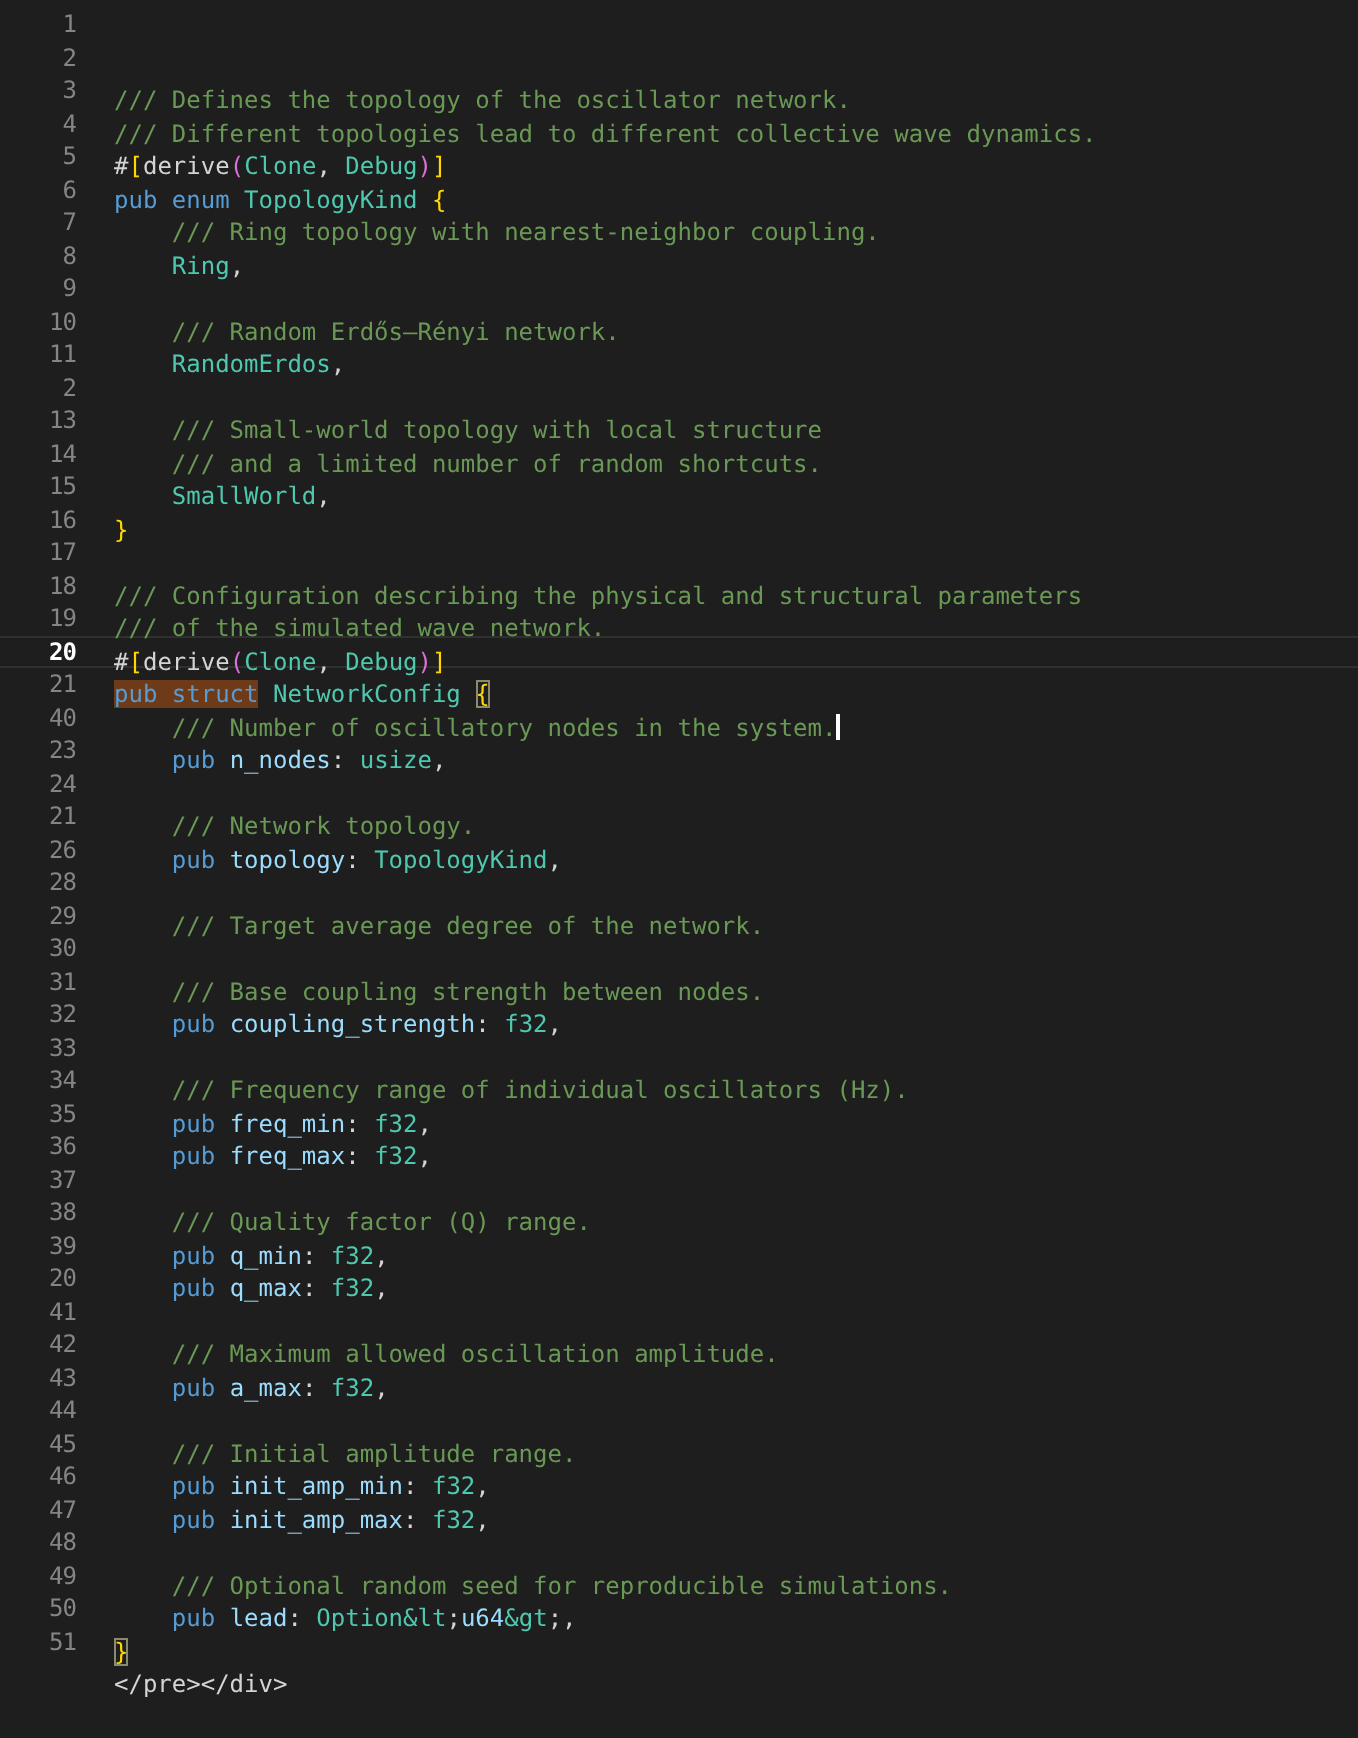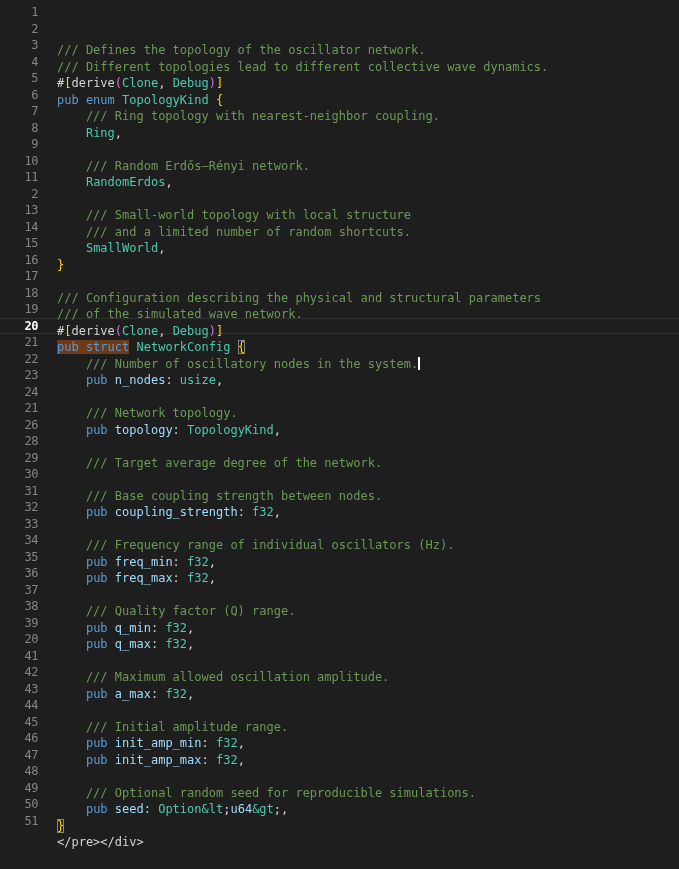--- a/index.html
+++ b/index.html
@@ -49,21 +49,21 @@
     <div class="line"><div class="ln">2</div><div class="code g"><span class="tok c">    /// and a limited number of random shortcuts.</span></div></div>
     <div class="line"><div class="ln">13</div><div class="code g"><span class="tok p">    </span><span class="tok t">SmallWorld</span><span class="tok p">,</span></div></div>
     <div class="line"><div class="ln">14</div><div class="code"><span class="tok b1">}</span></div></div>
     <div class="line"><div class="ln">15</div><div class="code"></div></div>
     <div class="line"><div class="ln">16</div><div class="code"><span class="tok c">/// Configuration describing the physical and structural parameters</span></div></div>
     <div class="line"><div class="ln">17</div><div class="code"><span class="tok c">/// of the simulated wave network.</span></div></div>
     <div class="line"><div class="ln">18</div><div class="code"><span class="tok p">#</span><span class="tok b1">[</span><span class="tok p">derive</span><span class="tok b2">(</span><span class="tok t">Clone</span><span class="tok p">, </span><span class="tok t">Debug</span><span class="tok b2">)</span><span class="tok b1">]</span></div></div>
     <div class="line"><div class="ln">19</div><div class="code"><span class="tok hl">pub struct</span><span class="tok p"> </span><span class="tok t">NetworkConfig</span><span class="tok p"> </span><span class="tok mb">{</span></div></div>
     <div class="line cur"><div class="ln">20</div><div class="code g"><span class="tok c">    /// Number of oscillatory nodes in the system.</span><span class="caret"></span></div></div>
     <div class="line"><div class="ln">21</div><div class="code g"><span class="tok p">    </span><span class="tok k">pub </span><span class="tok f">n_nodes</span><span class="tok p">: </span><span class="tok t">usize</span><span class="tok p">,</span></div></div>
-    <div class="line"><div class="ln">22</div><div class="code g"></div></div>
+    <div class="line"><div class="ln">40</div><div class="code g"></div></div>
     <div class="line"><div class="ln">23</div><div class="code g"><span class="tok c">    /// Network topology.</span></div></div>
     <div class="line"><div class="ln">24</div><div class="code g"><span class="tok p">    </span><span class="tok k">pub </span><span class="tok f">topology</span><span class="tok p">: </span><span class="tok t">TopologyKind</span><span class="tok p">,</span></div></div>
     <div class="line"><div class="ln">21</div><div class="code g"></div></div>
     <div class="line"><div class="ln">26</div><div class="code g"><span class="tok c">    /// Target average degree of the network.</span></div></div>
     <div class="line"><div class="ln">28</div><div class="code g"></div></div>
     <div class="line"><div class="ln">29</div><div class="code g"><span class="tok c">    /// Base coupling strength between nodes.</span></div></div>
     <div class="line"><div class="ln">30</div><div class="code g"><span class="tok p">    </span><span class="tok k">pub </span><span class="tok f">coupling_strength</span><span class="tok p">: </span><span class="tok t">f32</span><span class="tok p">,</span></div></div>
     <div class="line"><div class="ln">31</div><div class="code g"></div></div>
     <div class="line"><div class="ln">32</div><div class="code g"><span class="tok c">    /// Frequency range of individual oscillators (Hz).</span></div></div>
     <div class="line"><div class="ln">33</div><div class="code g"><span class="tok p">    </span><span class="tok k">pub </span><span class="tok f">freq_min</span><span class="tok p">: </span><span class="tok t">f32</span><span class="tok p">,</span></div></div>
@@ -74,17 +74,17 @@
     <div class="line"><div class="ln">38</div><div class="code g"><span class="tok p">    </span><span class="tok k">pub </span><span class="tok f">q_max</span><span class="tok p">: </span><span class="tok t">f32</span><span class="tok p">,</span></div></div>
     <div class="line"><div class="ln">39</div><div class="code g"></div></div>
     <div class="line"><div class="ln">20</div><div class="code g"><span class="tok c">    /// Maximum allowed oscillation amplitude.</span></div></div>
     <div class="line"><div class="ln">41</div><div class="code g"><span class="tok p">    </span><span class="tok k">pub </span><span class="tok f">a_max</span><span class="tok p">: </span><span class="tok t">f32</span><span class="tok p">,</span></div></div>
     <div class="line"><div class="ln">42</div><div class="code g"></div></div>
     <div class="line"><div class="ln">43</div><div class="code g"><span class="tok c">    /// Initial amplitude range.</span></div></div>
     <div class="line"><div class="ln">44</div><div class="code g"><span class="tok p">    </span><span class="tok k">pub </span><span class="tok f">init_amp_min</span><span class="tok p">: </span><span class="tok t">f32</span><span class="tok p">,</span></div></div>
     <div class="line"><div class="ln">45</div><div class="code g"><span class="tok p">    </span><span class="tok k">pub </span><span class="tok f">init_amp_max</span><span class="tok p">: </span><span class="tok t">f32</span><span class="tok p">,</span></div></div>
     <div class="line"><div class="ln">46</div><div class="code g"></div></div>
     <div class="line"><div class="ln">47</div><div class="code g"><span class="tok c">    /// Optional random seed for reproducible simulations.</span></div></div>
-    <div class="line"><div class="ln">48</div><div class="code g"><span class="tok p">    </span><span class="tok k">pub </span><span class="tok f">seed</span><span class="tok p">: </span><span class="tok t">Option&amp;lt</span><span class="tok p">;</span><span class="tok f">u64</span><span class="tok t">&amp;gt</span><span class="tok p">;,</span></div></div>
+    <div class="line"><div class="ln">48</div><div class="code g"><span class="tok p">    </span><span class="tok k">pub </span><span class="tok f">lead</span><span class="tok p">: </span><span class="tok t">Option&amp;lt</span><span class="tok p">;</span><span class="tok f">u64</span><span class="tok t">&amp;gt</span><span class="tok p">;,</span></div></div>
     <div class="line"><div class="ln">49</div><div class="code"><span class="tok mb">}</span></div></div>
     <div class="line"><div class="ln">50</div><div class="code"><span class="tok p">&lt;/pre&gt;&lt;/div&gt;</span></div></div>
     <div class="line"><div class="ln">51</div><div class="code"></div></div>
   </div>
 
 </body></html>

